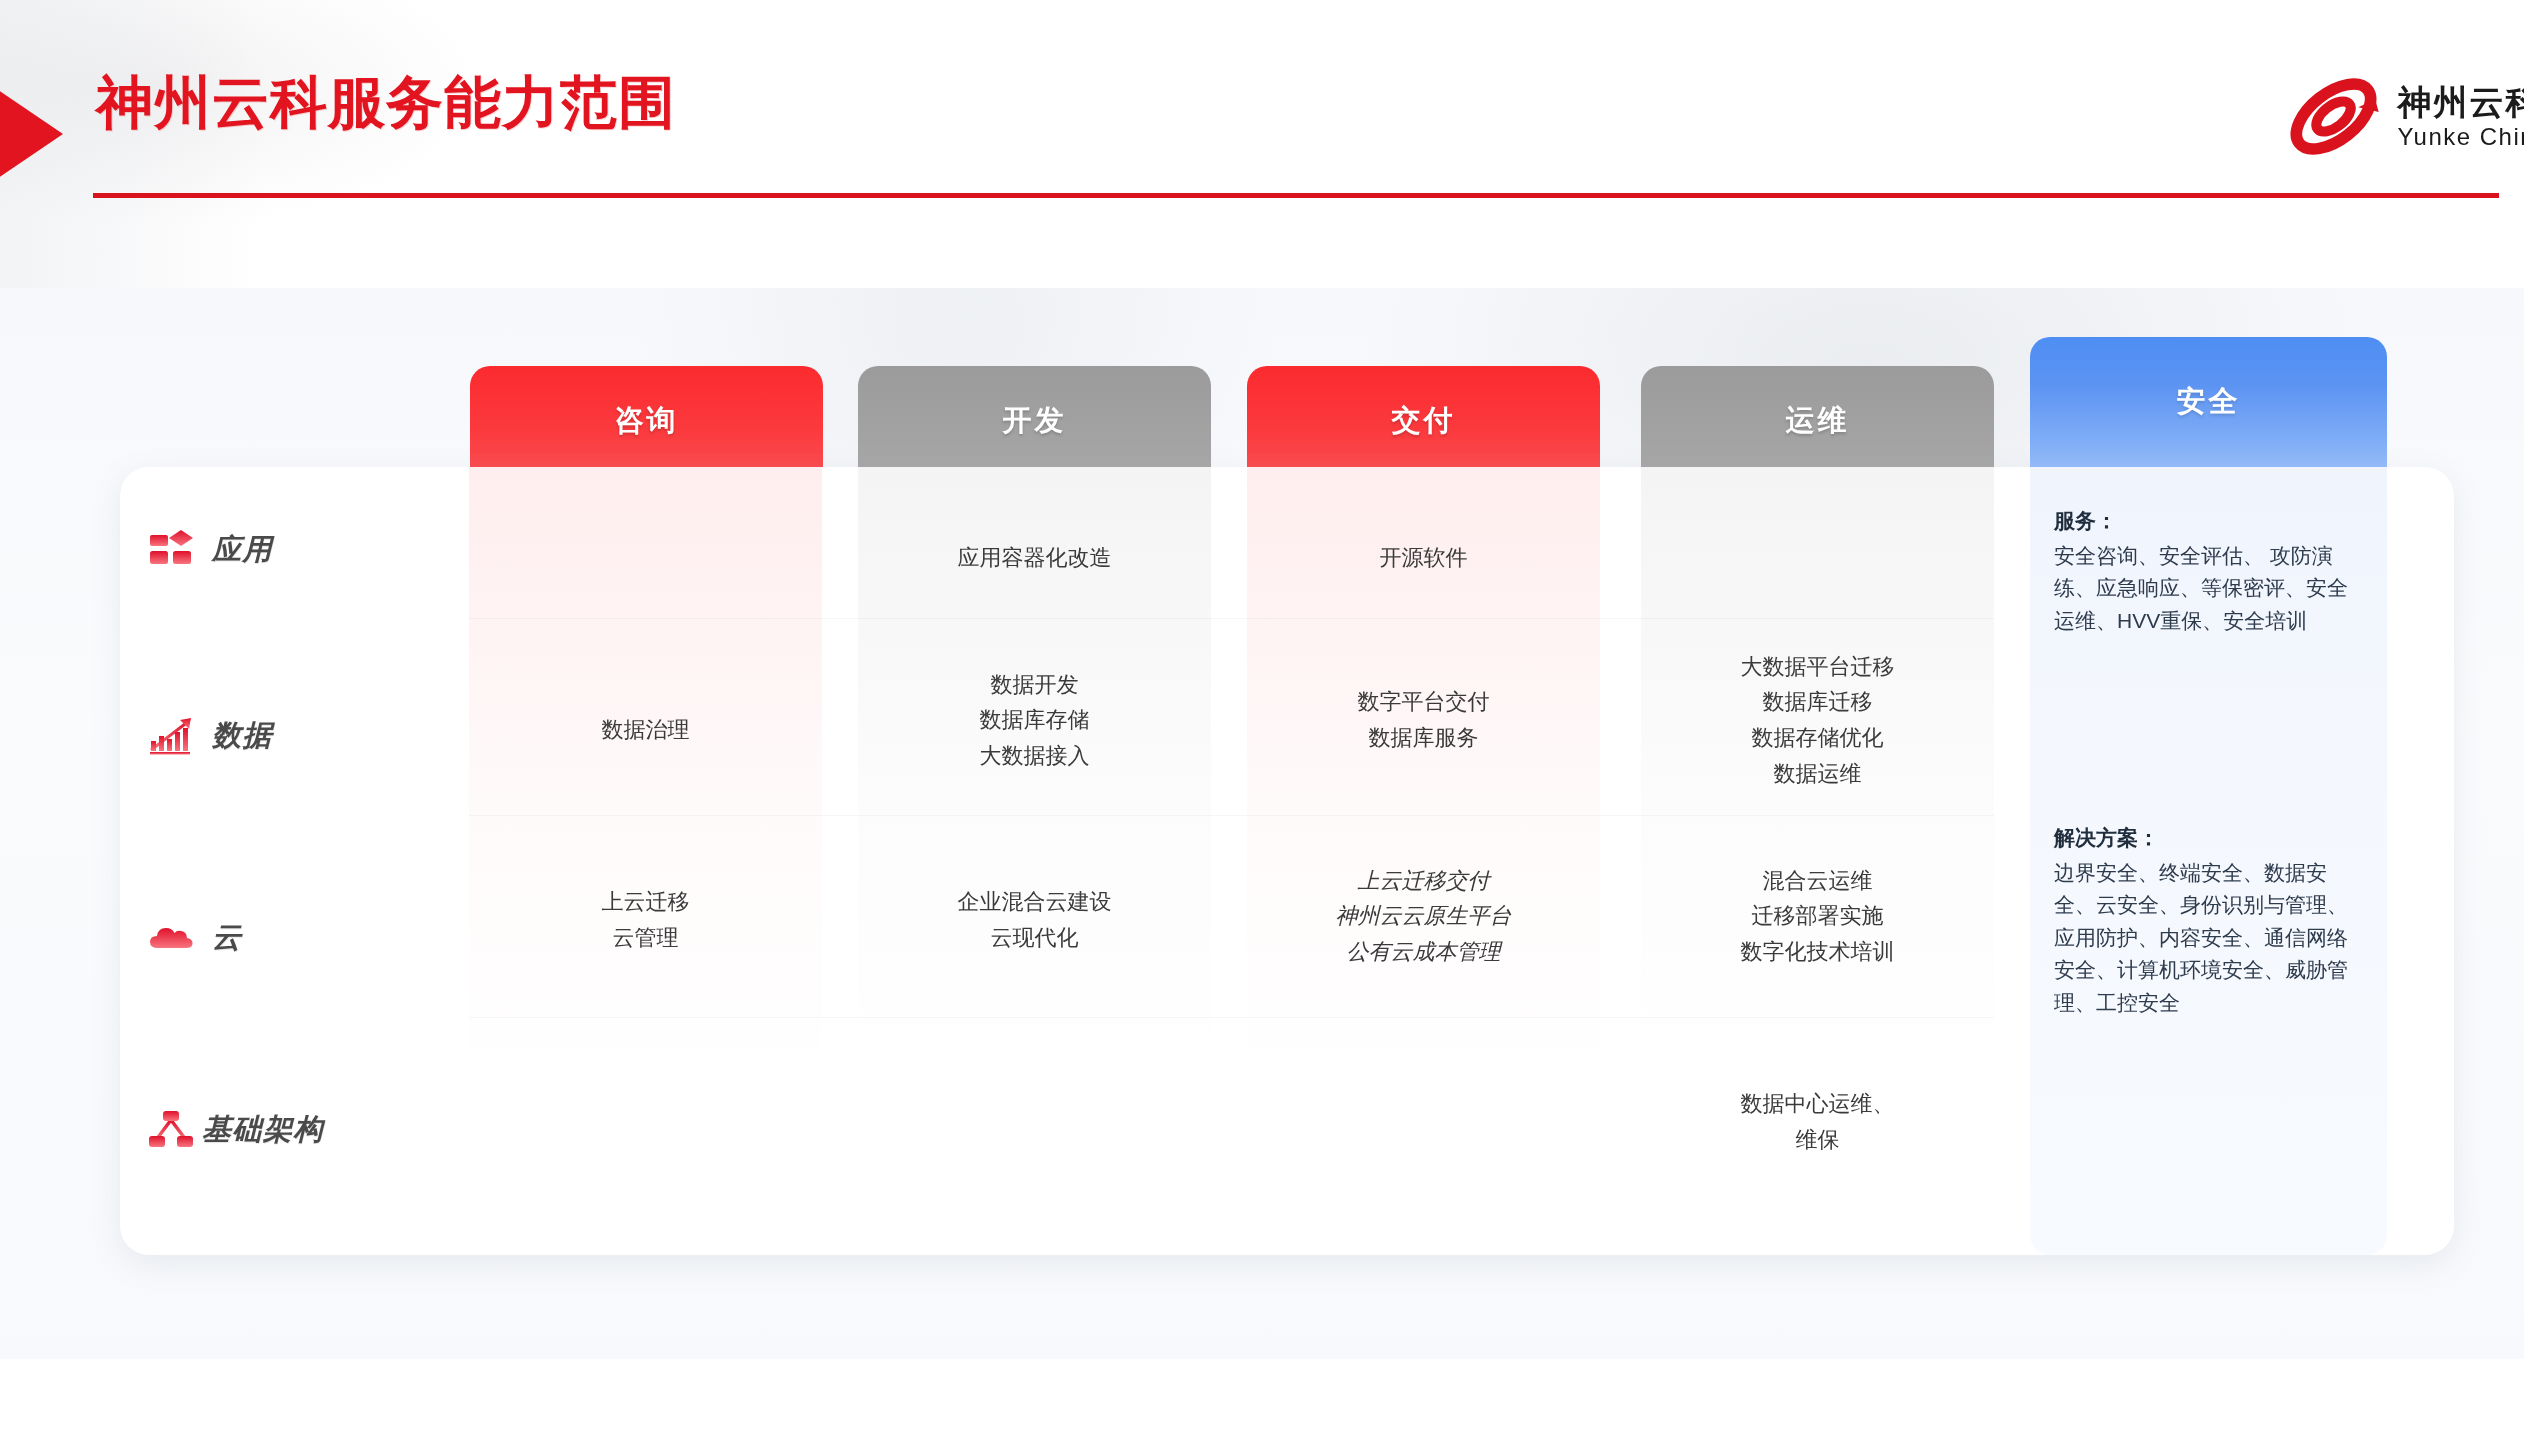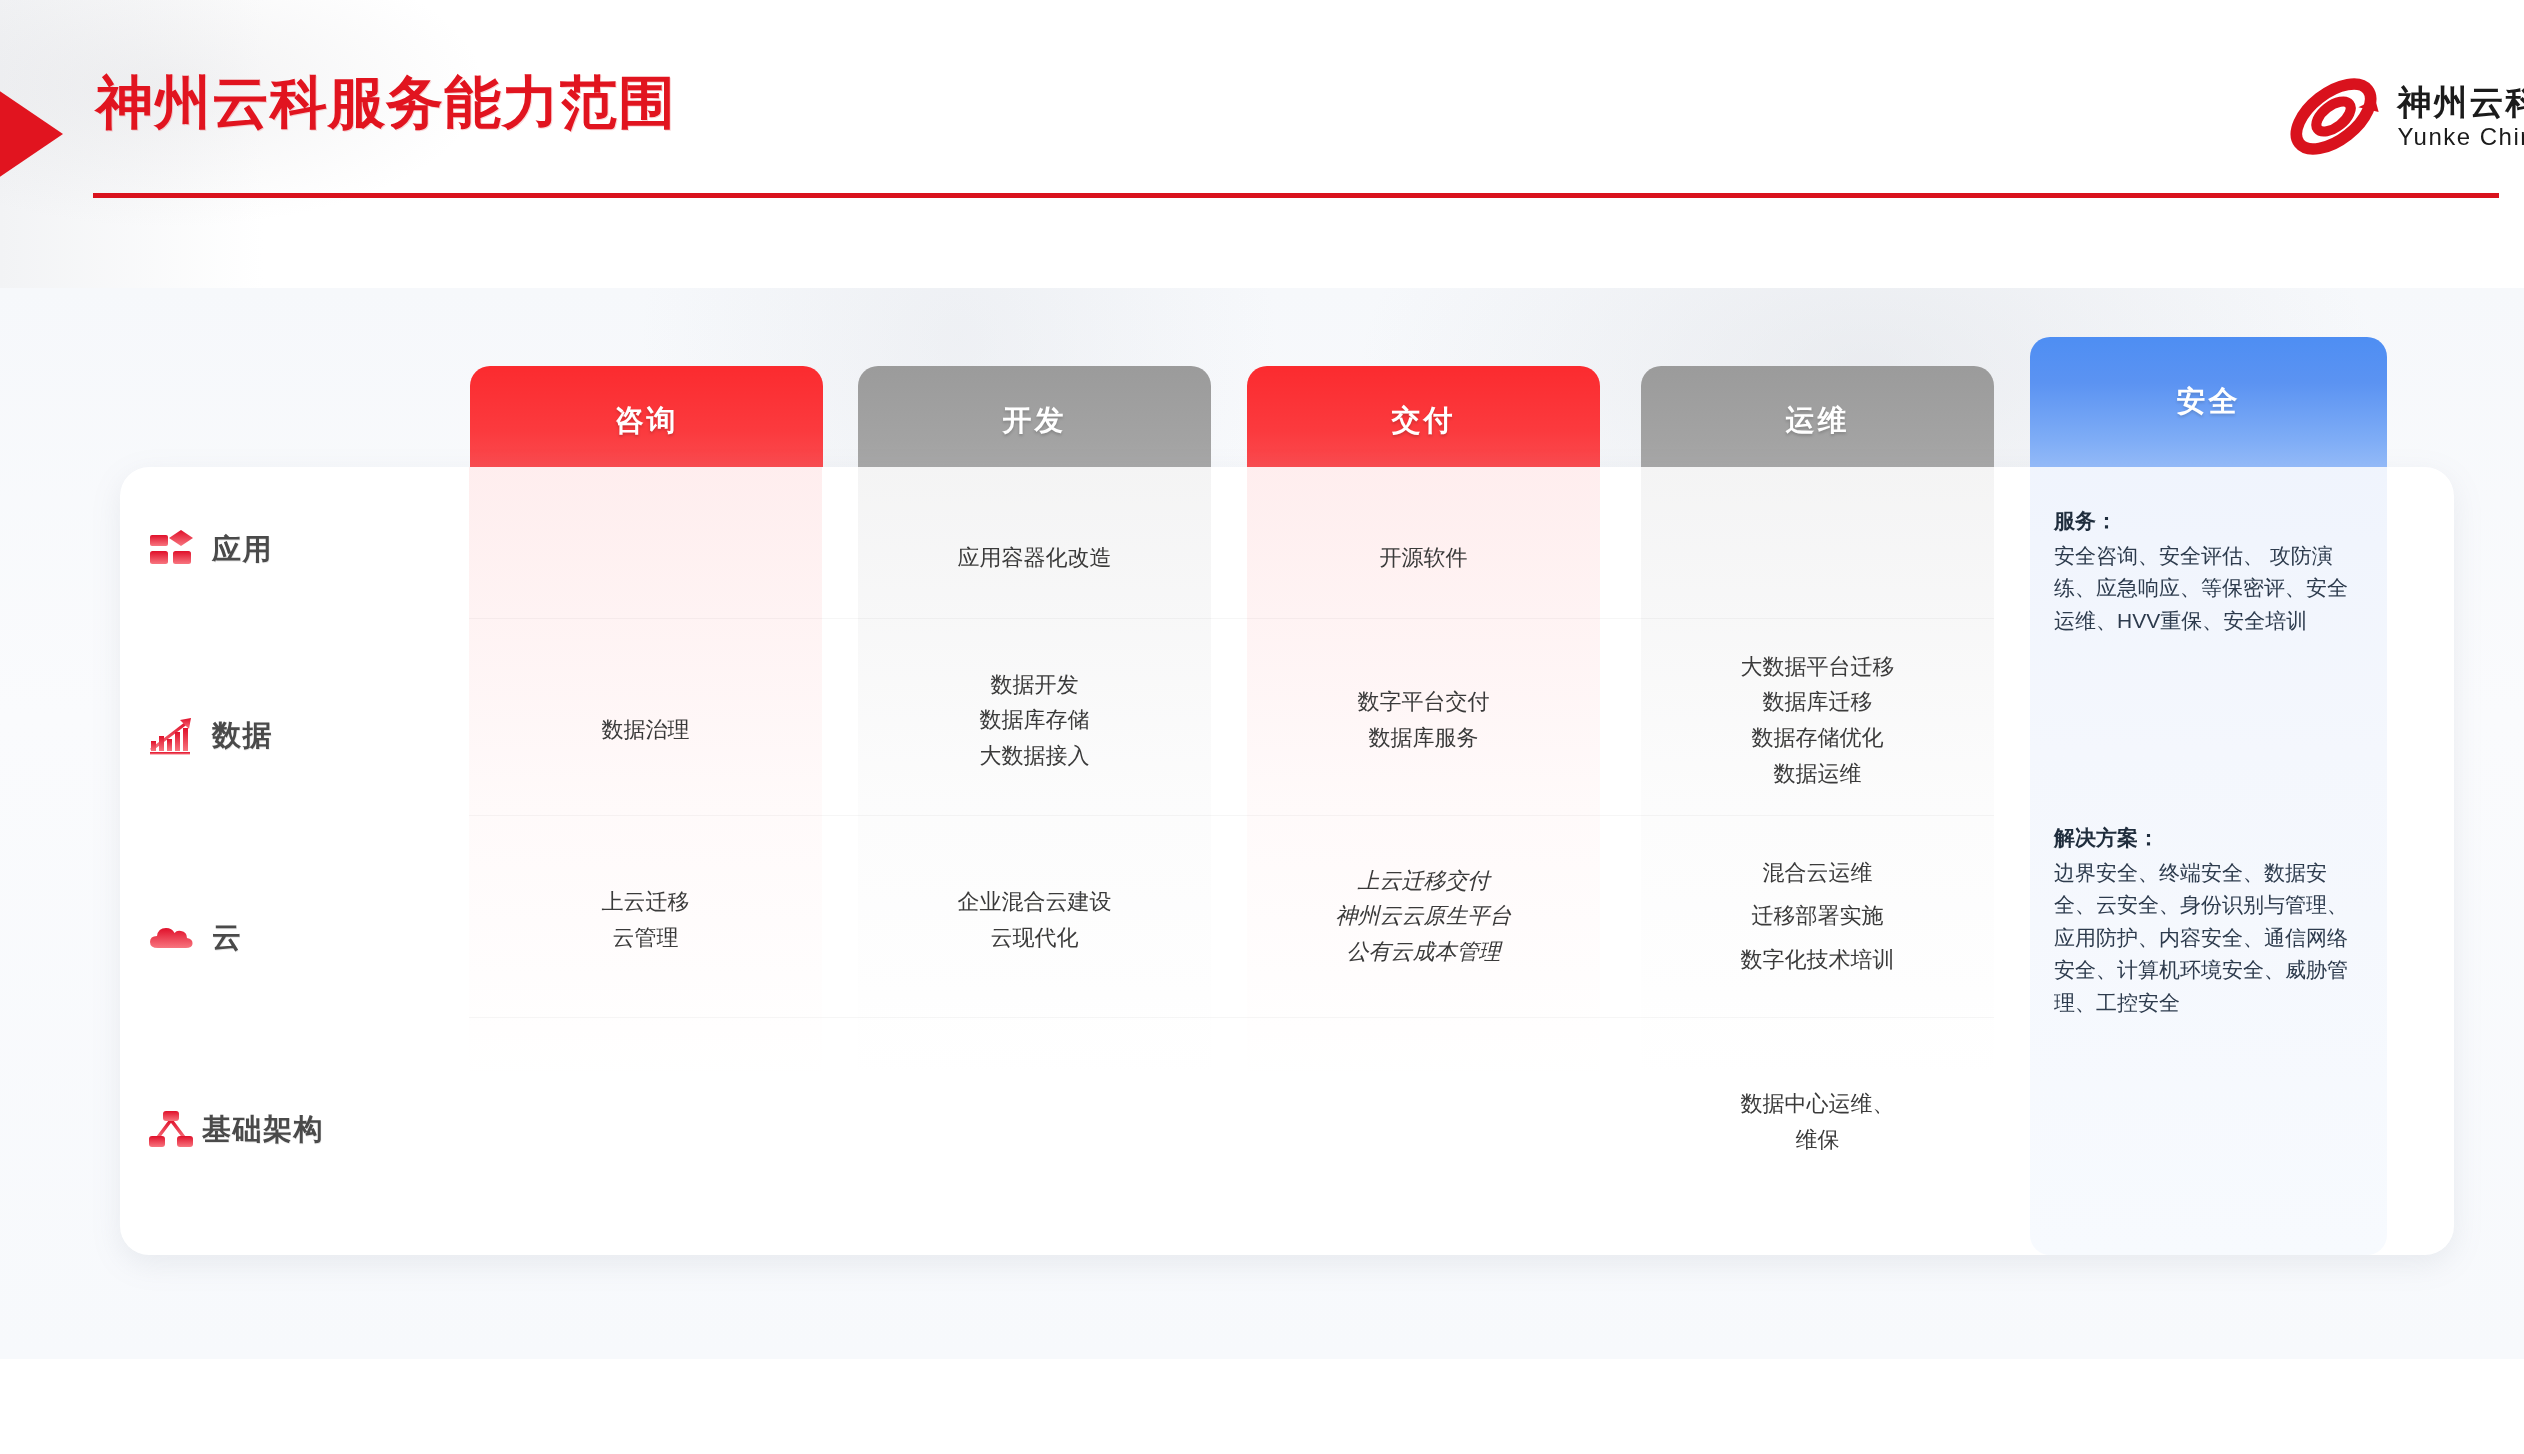--- a/index.html
+++ b/index.html
@@ -92,21 +92,21 @@
   .sec-panel-head{
     position:absolute;left:0;top:0;width:100%;height:130px;
     background:linear-gradient(180deg,#4e8ef3 0%,#5b93f2 35%,#7fadf6 80%,#93b9f7 100%);
     display:flex;align-items:center;justify-content:center;
     color:#fff;font-size:29px;font-weight:700;letter-spacing:3px;
     text-shadow:0 1.5px 3px rgba(0,0,0,.14);
   }
 
   
   .rowlabel{
-    position:absolute;left:28px;display:flex;align-items:center;gap:18px;
+    position:absolute;left:28px;display:flex;align-items:center;gap:18px;font-style:italic;
   }
   .rowlabel .ico{width:46px;height:46px;flex:0 0 auto;display:block;}
   .rowlabel .txt{
     font-size:29px;font-weight:700;color:#4a4a4a;letter-spacing:1.5px;white-space:nowrap;
     text-shadow:0.5px 0.5px 0 rgba(0,0,0,.10);
   }
 
   
   .cell{
     position:absolute;display:flex;flex-direction:column;
@@ -284,21 +284,21 @@
     </div>
     <div class="cell" style="left:738px;top:359px;width:353px;height:187px;">
       <span class="ln">企业混合云建设</span>
       <span class="ln">云现代化</span>
     </div>
     <div class="cell" style="left:1127px;top:353px;width:353px;height:192px;font-style:italic;">
       <span class="ln">上云迁移交付</span>
       <span class="ln">神州云云原生平台</span>
       <span class="ln">公有云成本管理</span>
     </div>
-    <div class="cell" style="left:1521px;top:353px;width:353px;height:192px;gap:8px;">
+    <div class="cell" style="left:1521px;top:353px;width:353px;height:192px;">
       <span class="ln">混合云运维</span>
       <span class="ln">迁移部署实施</span>
       <span class="ln">数字化技术培训</span>
     </div>
 
     <div class="cell" style="left:349px;top:555px;width:353px;height:202px;"></div>
     <div class="cell" style="left:738px;top:555px;width:353px;height:202px;"></div>
     <div class="cell" style="left:1127px;top:555px;width:353px;height:202px;"></div>
     <div class="cell" style="left:1521px;top:571px;width:353px;height:167px;">
       <span class="ln">数据中心运维、</span>

